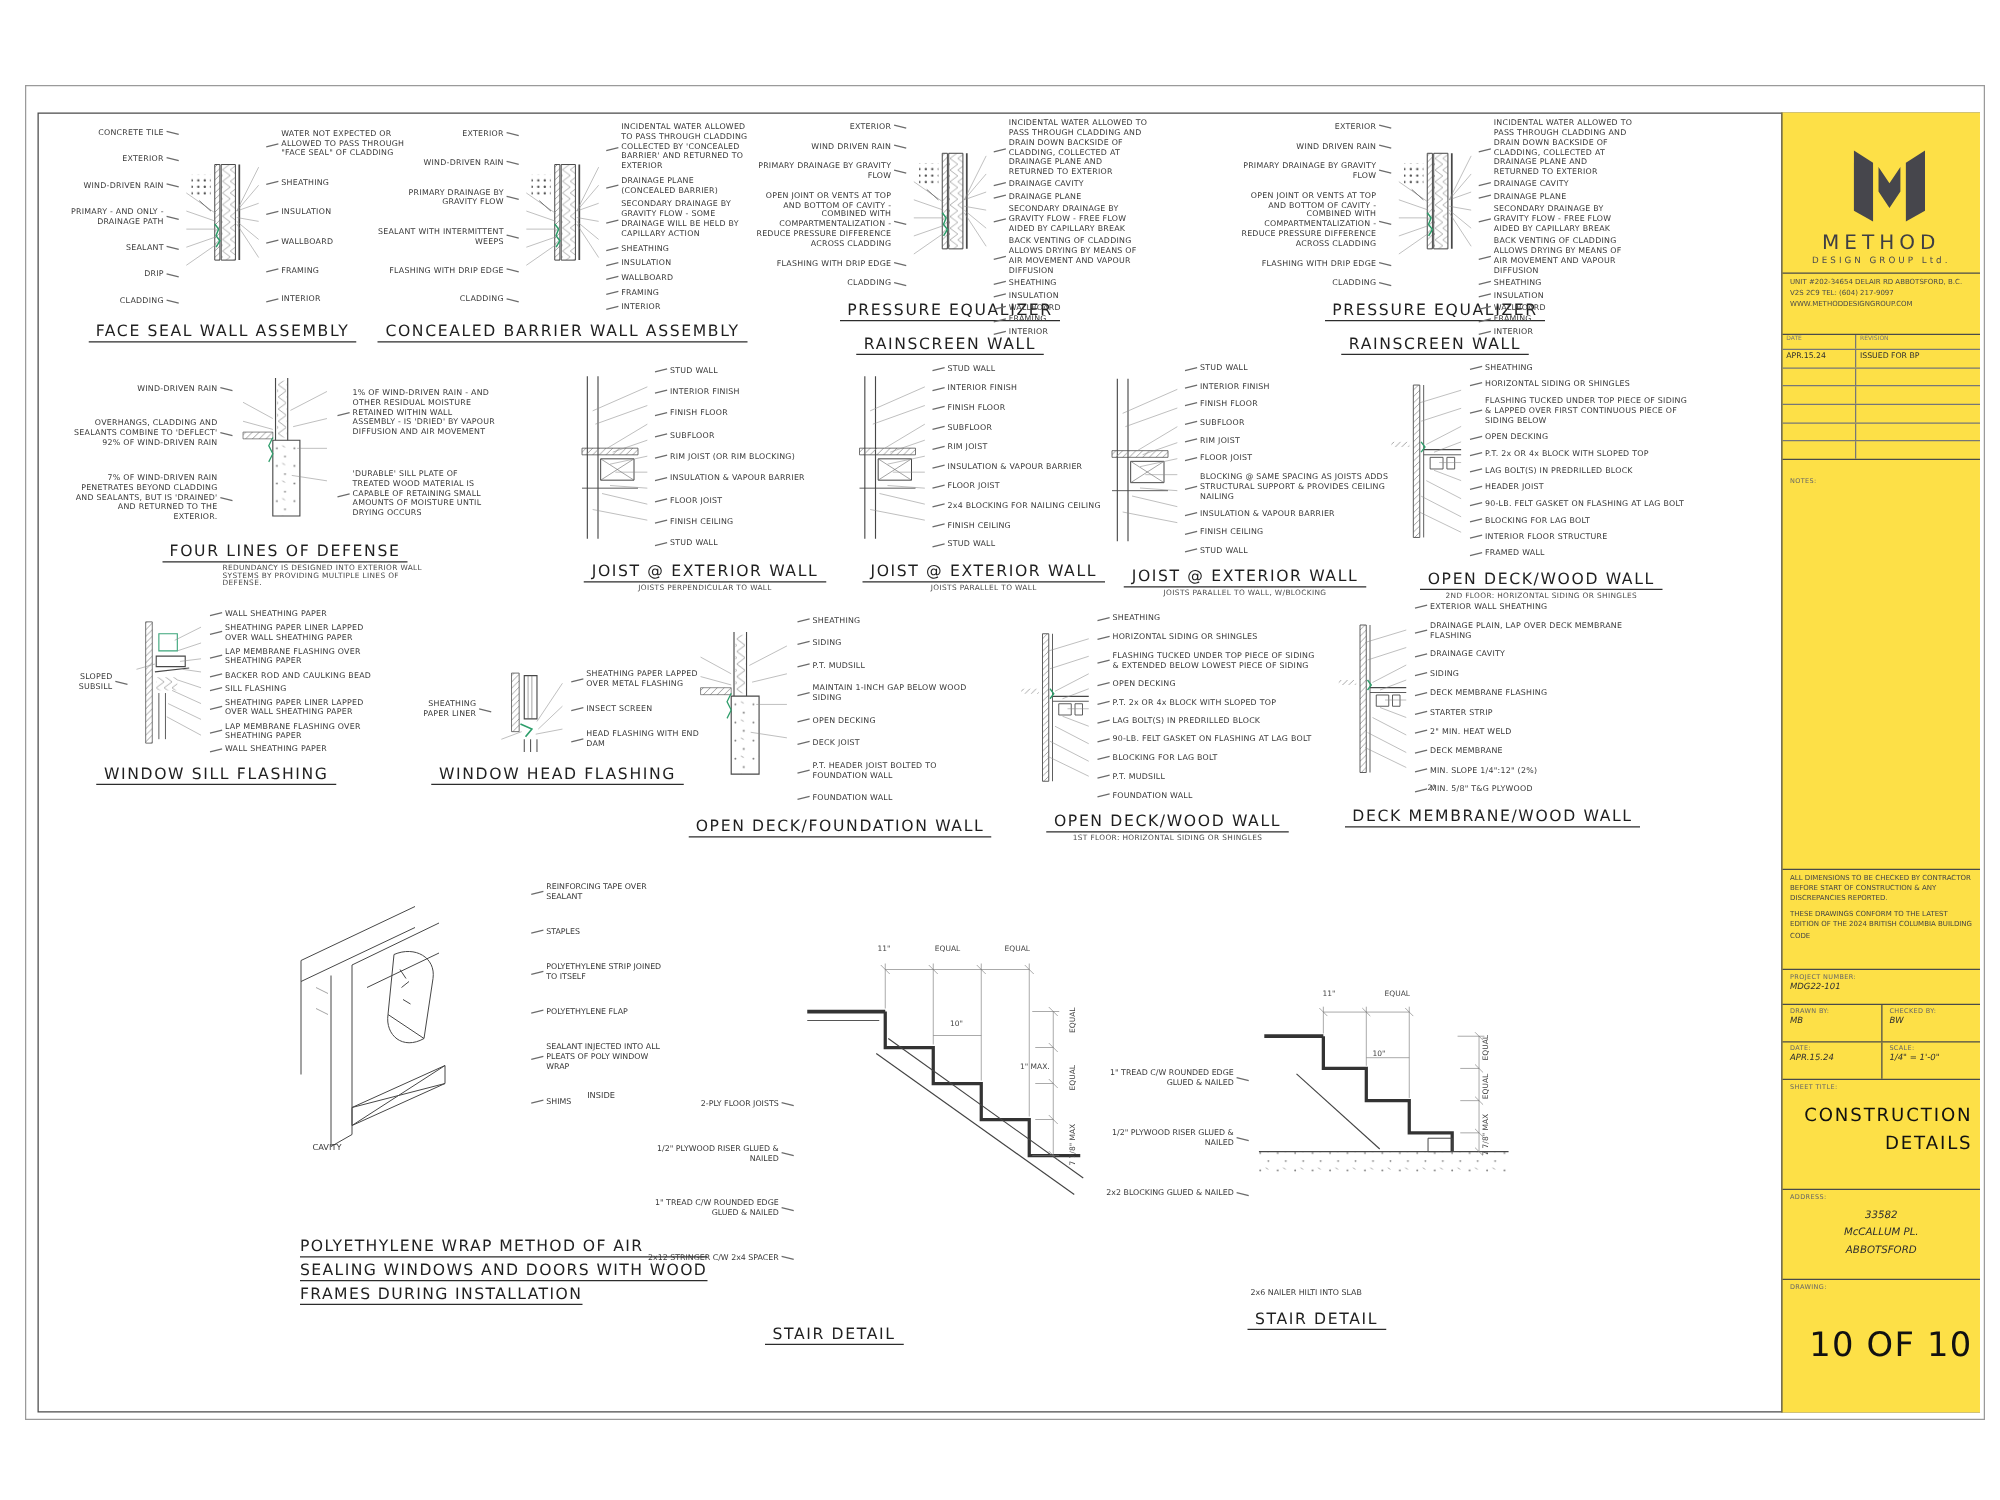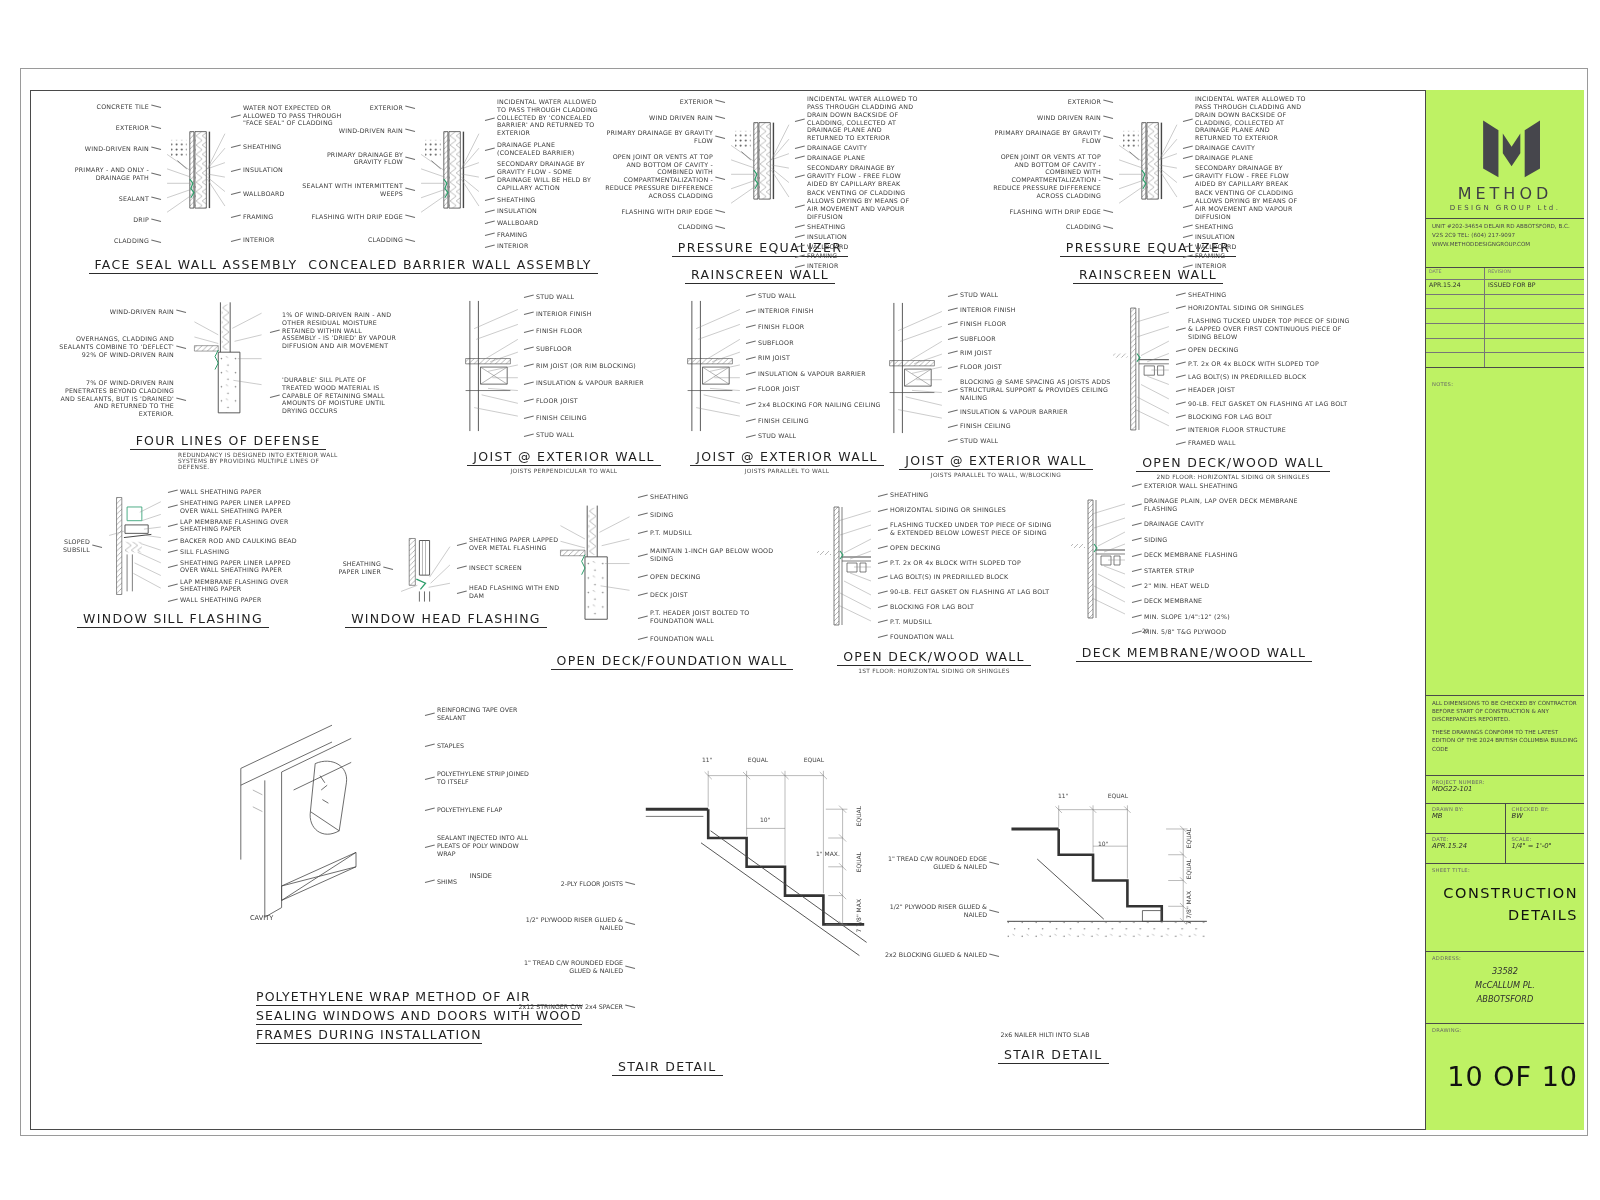--- a/index.html
+++ b/index.html
@@ -45,26 +45,26 @@
     border-bottom:1.1px solid #2c2c2c;padding:0 6px 1px;white-space:nowrap;}
   .stair-bottom-label{position:absolute;font-size:6.3px;color:#3a3a3a;text-align:center;}
 
   .isobox{position:absolute;}
   .iso-labels{position:absolute;right:0;top:0;width:108px;height:200px;display:flex;flex-direction:column;
     justify-content:space-around;font-size:6.3px;line-height:1.25;color:#3a3a3a;}
   .iso-labels .lbl{position:relative;padding-left:13px;}
   .iso-labels .lbl::before{content:"";position:absolute;left:1px;top:55%;width:10px;
     border-top:.7px solid #6b6b6b;transform:rotate(-14deg);transform-origin:left center;}
   .iso-word{position:absolute;font-size:6.6px;color:#3a3a3a;}
-  .iso-caption{position:absolute;left:24px;bottom:0;font-size:12.5px;letter-spacing:1.1px;color:#1f1f1f;}
+  .iso-caption{position:absolute;left:8px;bottom:0;font-size:12.5px;letter-spacing:1.1px;color:#1f1f1f;}
   .iso-caption .cap-line{border-bottom:1.1px solid #2c2c2c;padding-bottom:1px;margin-bottom:2px;white-space:nowrap;}
 
   
   .titleblock{position:absolute;right:16px;top:90px;bottom:70px;width:158px;border-left:1.2px solid #4a4a4a;
-    display:flex;flex-direction:column;background:#bef264;}
+    display:flex;flex-direction:column;background:#fde047;}
   .tb-sec{border-bottom:1px solid #4a4a4a;position:relative;flex:0 0 auto;box-sizing:border-box;padding:3px 6px;}
   .tb-logo{height:128px;display:flex;flex-direction:column;align-items:center;justify-content:flex-end;
     border-bottom:none;padding-bottom:6px;}
   .tb-logotext{font-size:16px;letter-spacing:4px;color:#3e3e44;margin-top:2px;}
   .tb-logosub{font-size:7px;letter-spacing:2.4px;color:#4a4a50;margin-top:1px;}
   .tb-address{height:50px;font-size:5.6px;line-height:1.6;color:#4a4a4a;border-top:1px solid #4a4a4a;}
   .tb-rev{height:100px;padding:0;display:flex;flex-direction:column;}
   .tb-rev .row{flex:1;display:flex;border-top:1px solid #777;}
   .tb-rev .row:first-child{border-top:none;flex:0 0 11px;}
   .tb-rev .c1{width:52px;border-right:1px solid #777;padding:1px 3px;font-size:6.2px;}
@@ -290,21 +290,21 @@
       <path d="M47,13 l6,6 M79,13 l6,6 M111,13 l6,6 M163,31 l6,6 M163,55 l6,6 M163,79 l6,6 M163,103 l6,6 M163,117 l6,6"></path>
     </g>
   </symbol>
 </defs>
 </svg>
 
 <div class="sheet">
   <div class="frame-outer"></div>
   <div class="frame-inner"></div>
 
-  <div class="detail" style="left:45px;top:96px;width:302px;height:178px">
+  <div class="detail" style="left:27px;top:96px;width:302px;height:178px">
     <div class="d-body">
       <div class="labels left">
           <div class="lbl">CONCRETE TILE</div>
           <div class="lbl">EXTERIOR</div>
           <div class="lbl">WIND-DRIVEN RAIN</div>
           <div class="lbl">PRIMARY - AND ONLY - DRAINAGE PATH</div>
           <div class="lbl">SEALANT</div>
           <div class="lbl">DRIP</div>
           <div class="lbl">CLADDING</div>
         </div>

